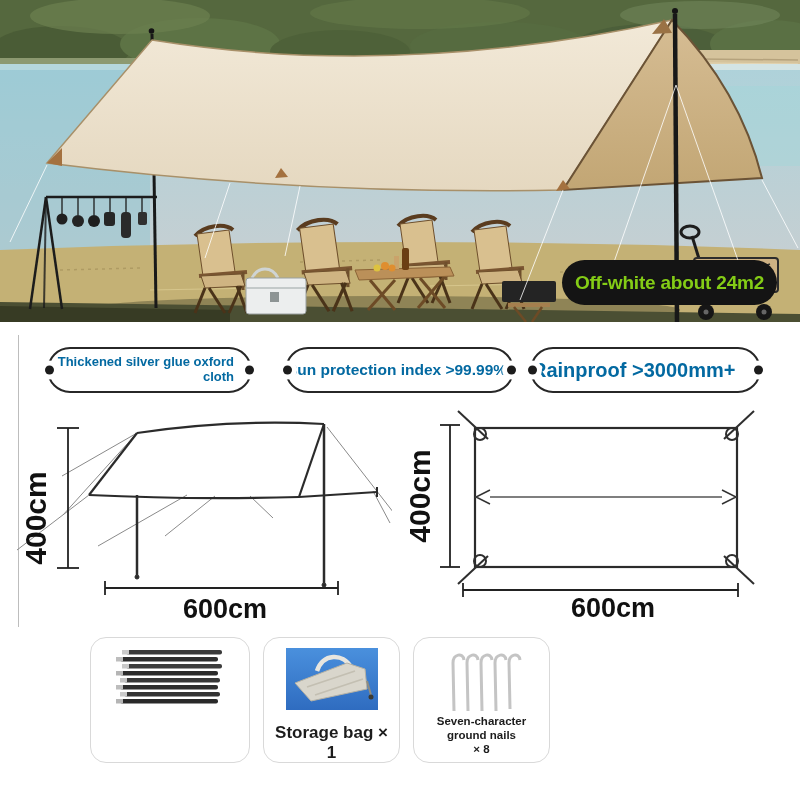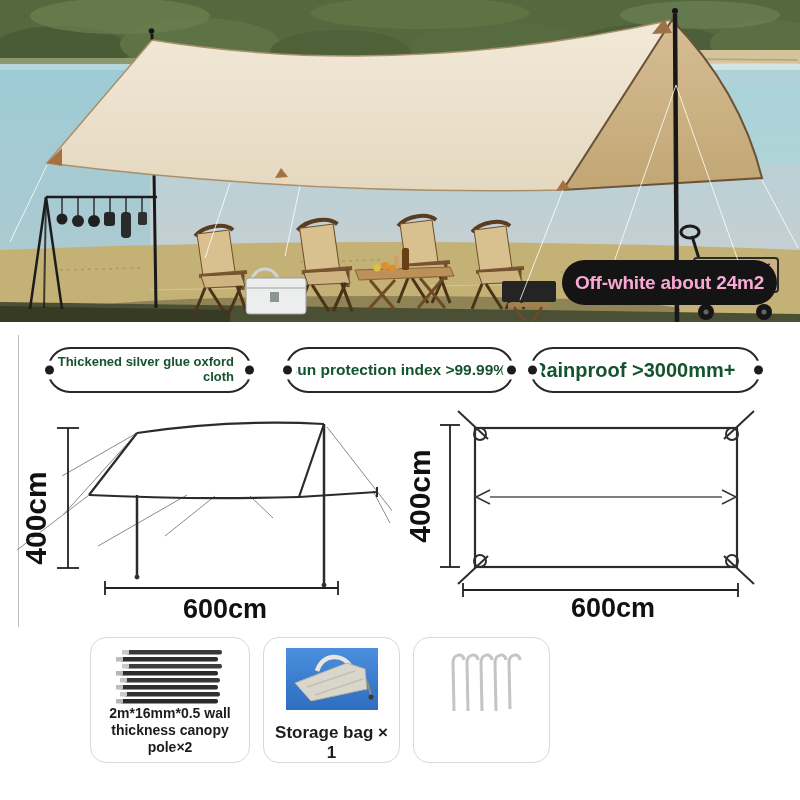--- a/index.html
+++ b/index.html
@@ -1,31 +1,31 @@
 <!DOCTYPE html>
 <html><head>
 <meta charset="utf-8">
 <style>
   html,body{margin:0;padding:0;background:#fff;}
   .canvas{position:relative;width:800px;height:800px;background:#fff;overflow:hidden;
           font-family:"Liberation Sans",sans-serif;color:#1c1c1c;}
   
   .photo{position:absolute;left:0;top:0;width:800px;height:322px;overflow:hidden;}
   .photo-badge{position:absolute;left:562px;top:260px;width:215px;height:45px;background:#141414;
-               border-radius:23px;color:#f9a8d4;font-weight:bold;font-size:19px;letter-spacing:-0.2px;
+               border-radius:23px;color:#84cc16;font-weight:bold;font-size:19px;letter-spacing:-0.2px;
                display:flex;align-items:center;justify-content:center;}
   
   .guide-line{position:absolute;left:18px;top:335px;width:1px;height:292px;background:#bdbdbd;}
   
   .pill{position:absolute;top:347px;height:46px;border:2px solid #272727;border-radius:24px;
         background:#fff;box-sizing:border-box;display:flex;align-items:center;justify-content:flex-start;}
   .pill-1{left:47px;width:205px;justify-content:flex-end;}
   .pill-2{left:285px;width:229px;}
   .pill-3{left:530px;width:231px;}
-  .pill-text{font-weight:bold;color:#14532d;white-space:pre-line;text-align:center;}
+  .pill-text{font-weight:bold;color:#0369a1;white-space:pre-line;text-align:center;}
   .pill-1 .pill-text{font-size:13px;line-height:1.15;text-align:right;padding-right:16px;width:100%;}
   .pill-2 .pill-text{font-size:15.5px;}
   .pill-3 .pill-text{font-size:20px;}
   .dot{position:absolute;width:9px;height:9px;background:#1c1c1c;border-radius:50%;
        top:50%;transform:translateY(-50%);box-shadow:0 0 0 5px #fff;}
   .dot-left{left:-4px;} .dot-right{right:-4px;}
   
   .diagram{position:absolute;top:405px;}
   .diagram-left{left:12px;} .diagram-right{left:400px;}
   .dim-text{font-weight:bold;fill:#111;}
@@ -314,23 +314,20 @@
             <rect x="6" y="31" width="7" height="4.5" fill="#c3c3c3"></rect>
           <rect x="6" y="38" width="98" height="4.5" rx="2" fill="#2e2e2e"></rect>
             <rect x="2" y="38" width="7" height="4.5" fill="#bdbdbd"></rect>
           <rect x="10" y="45" width="96" height="4.5" rx="2" fill="#333333"></rect>
             <rect x="6" y="45" width="7" height="4.5" fill="#c9c9c9"></rect>
           <rect x="6" y="52" width="98" height="4.5" rx="2" fill="#292929"></rect>
             <rect x="2" y="52" width="7" height="4.5" fill="#b5b5b5"></rect>
         </g>
       </svg>
     </div>
-    <div class="card-label">2m*16mm*0.5 wall
-thickness canopy
-pole×2</div>
   </div>
 
   <div class="card card-2">
     <div class="card-img">
       <svg width="94" height="64" viewBox="0 0 94 64">
         <defs>
           <linearGradient id="bagbg" x1="0" y1="0" x2="0" y2="1">
             <stop offset="0" stop-color="#4a90dd"></stop>
               <stop offset="1" stop-color="#2f6cc0"></stop>
           </linearGradient>
@@ -352,16 +349,18 @@
       <svg width="90" height="68" viewBox="0 0 90 68">
         <g stroke="#c4c4c4" stroke-width="3" fill="none">
           <path d="M17,64 L16,16 C16,7 26,5 27,13"></path>
           <path d="M31,64 L30,16 C30,7 40,5 41,13"></path>
           <path d="M45,64 L44,16 C44,7 54,5 55,13"></path>
           <path d="M59,64 L58,16 C58,7 68,5 69,13"></path>
           <path d="M73,62 L72,16 C72,7 82,5 83,13"></path>
         </g>
       </svg>
     </div>
+    <div class="card-label">Seven-character ground nails
+× 8</div>
   </div>
 
 
 </div>
 
 </body></html>

